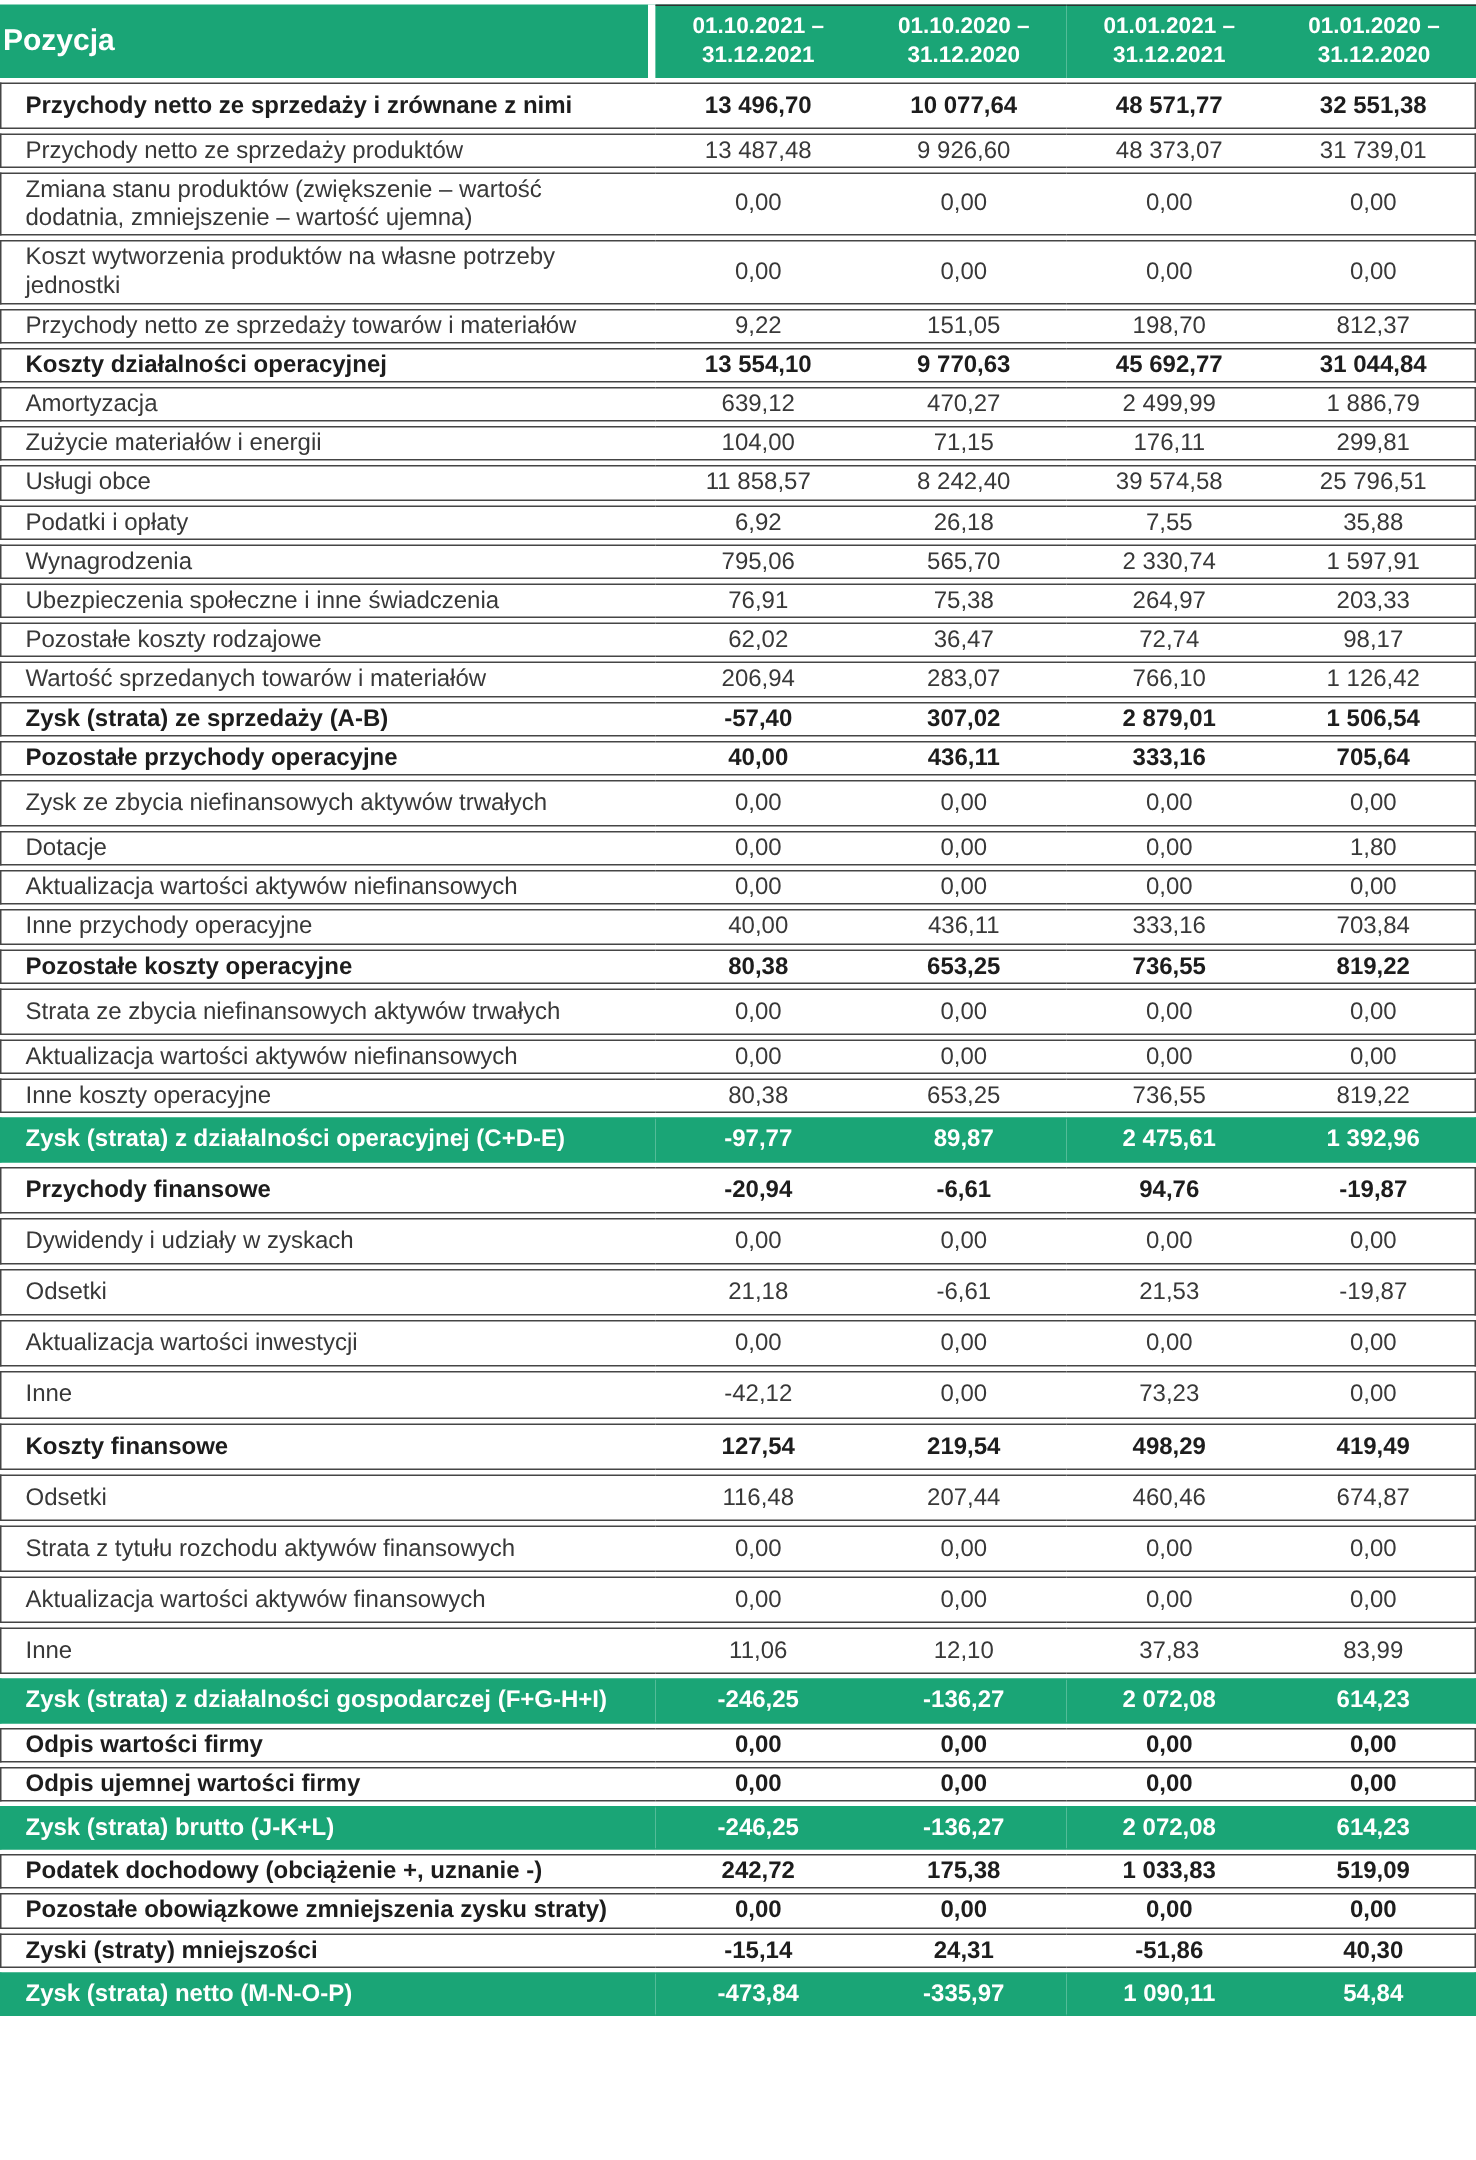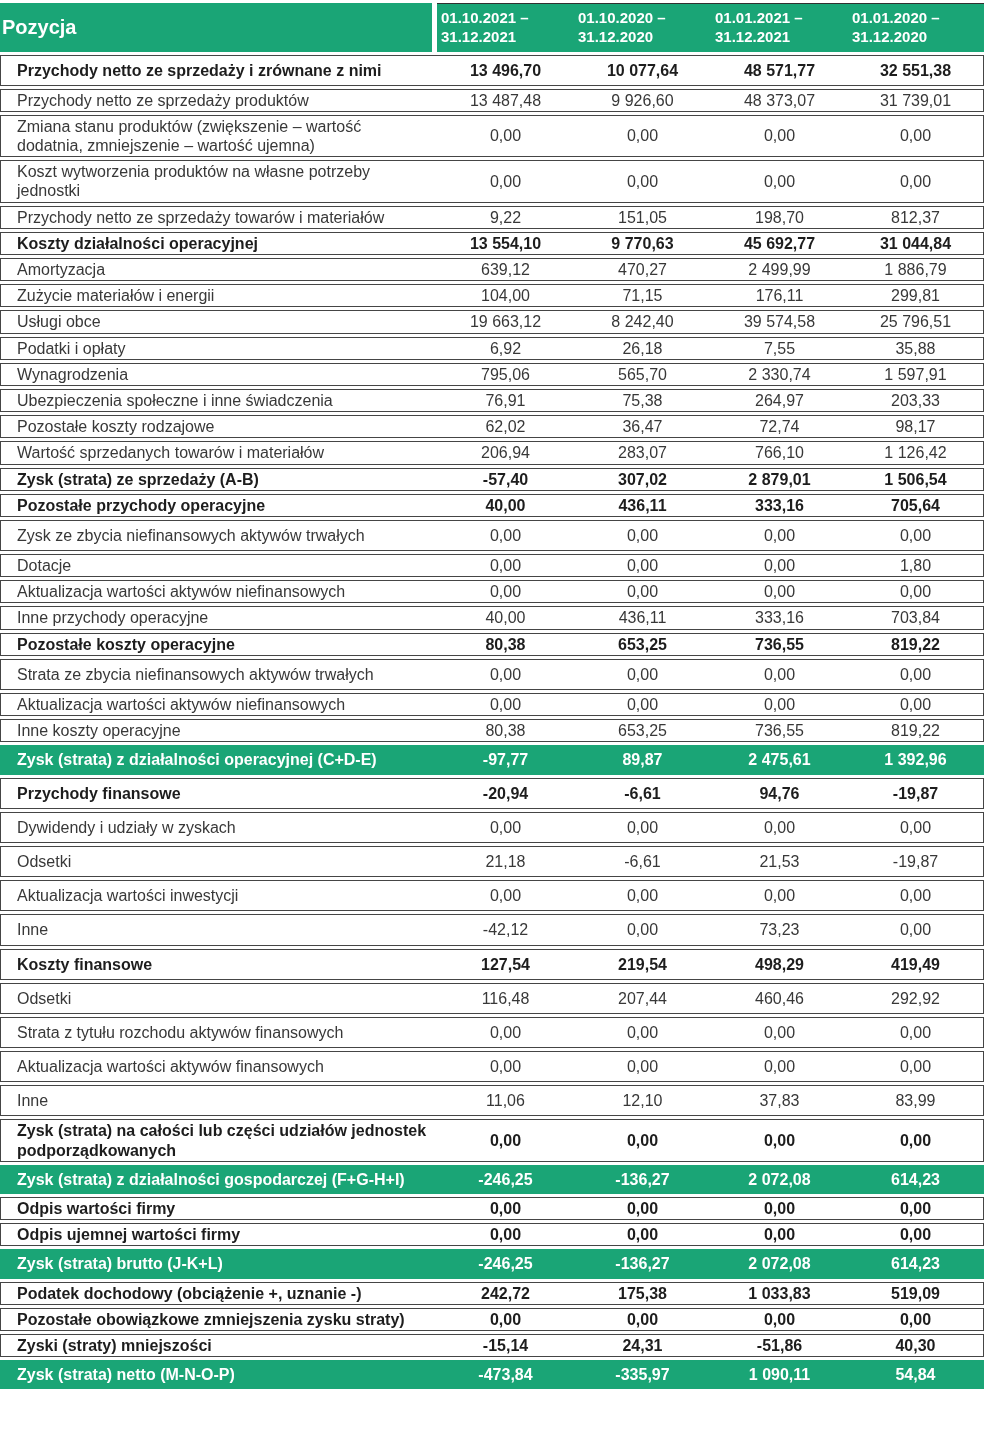--- a/index.html
+++ b/index.html
@@ -31,21 +31,21 @@
     vertical-align:middle;
     padding:5px 4px;
   }
   thead th.label{
     text-align:left;
     padding-left:2px;
     font-size:20px;
     border-right:5px solid #ffffff;
   }
   thead th.val{
-    text-align:left;
+    text-align:center;
     border-top:1px solid #303030;
   }
   
   tbody td{
     font-size:16px;
     line-height:1.2;
     padding:1px 6px;
     border-top:1px solid var(--border);
     border-bottom:1px solid var(--border);
     color:#383838;
@@ -154,21 +154,21 @@
       </tr>
       <tr class="item">
         <td class="label">Zużycie materiałów i energii</td>
         <td class="val">104,00</td>
         <td class="val">71,15</td>
         <td class="val">176,11</td>
         <td class="val">299,81</td>
       </tr>
       <tr class="item">
         <td class="label">Usługi obce</td>
-        <td class="val">19 663,12</td>
+        <td class="val">11 858,57</td>
         <td class="val">8 242,40</td>
         <td class="val">39 574,58</td>
         <td class="val">25 796,51</td>
       </tr>
       <tr class="item">
         <td class="label">Podatki i opłaty</td>
         <td class="val">6,92</td>
         <td class="val">26,18</td>
         <td class="val">7,55</td>
         <td class="val">35,88</td>
@@ -318,21 +318,21 @@
         <td class="val">127,54</td>
         <td class="val">219,54</td>
         <td class="val">498,29</td>
         <td class="val">419,49</td>
       </tr>
       <tr class="item pad">
         <td class="label">Odsetki</td>
         <td class="val">116,48</td>
         <td class="val">207,44</td>
         <td class="val">460,46</td>
-        <td class="val">292,92</td>
+        <td class="val">674,87</td>
       </tr>
       <tr class="item pad">
         <td class="label">Strata z tytułu rozchodu aktywów finansowych</td>
         <td class="val">0,00</td>
         <td class="val">0,00</td>
         <td class="val">0,00</td>
         <td class="val">0,00</td>
       </tr>
       <tr class="item pad">
         <td class="label">Aktualizacja wartości aktywów finansowych</td>
@@ -340,27 +340,20 @@
         <td class="val">0,00</td>
         <td class="val">0,00</td>
         <td class="val">0,00</td>
       </tr>
       <tr class="item pad">
         <td class="label">Inne</td>
         <td class="val">11,06</td>
         <td class="val">12,10</td>
         <td class="val">37,83</td>
         <td class="val">83,99</td>
-      </tr>
-      <tr class="section">
-        <td class="label">Zysk (strata) na całości lub części udziałów jednostek podporządkowanych</td>
-        <td class="val">0,00</td>
-        <td class="val">0,00</td>
-        <td class="val">0,00</td>
-        <td class="val">0,00</td>
       </tr>
       <tr class="total">
         <td class="label">Zysk (strata) z działalności gospodarczej (F+G-H+I)</td>
         <td class="val">-246,25</td>
         <td class="val">-136,27</td>
         <td class="val">2 072,08</td>
         <td class="val">614,23</td>
       </tr>
       <tr class="section">
         <td class="label">Odpis wartości firmy</td>

